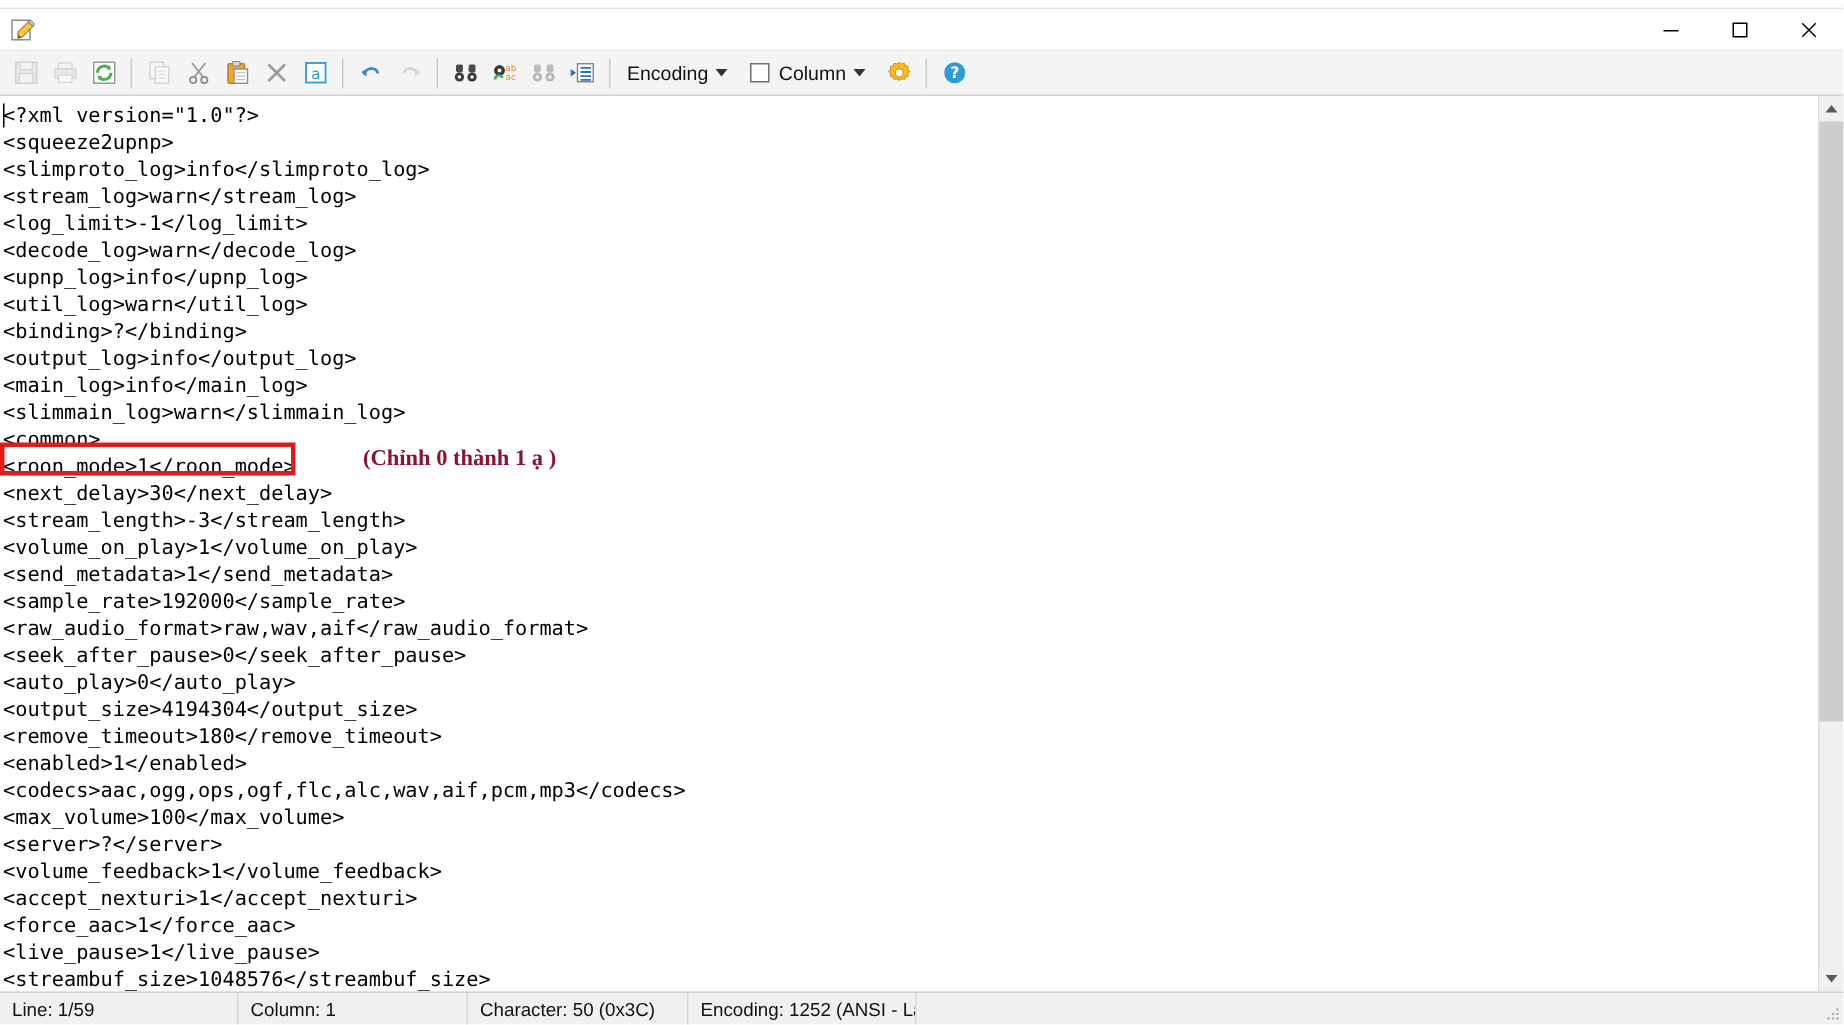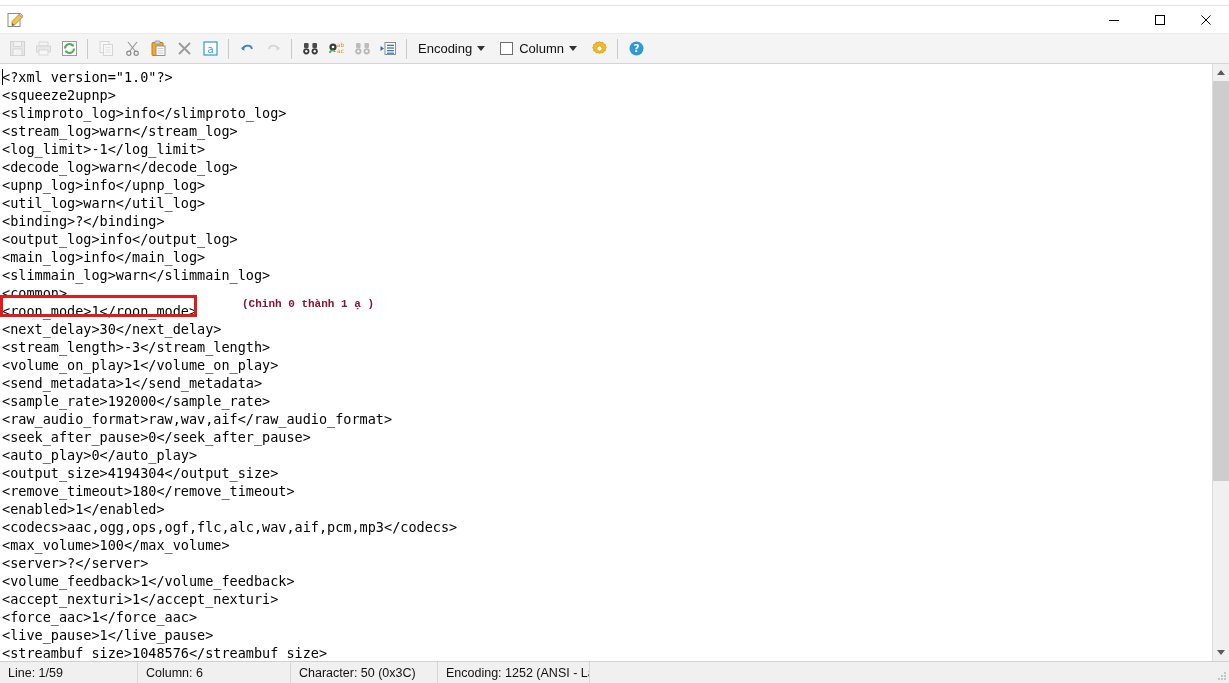--- a/index.html
+++ b/index.html
@@ -144,22 +144,22 @@
   .redbox {
     position: absolute;
     left: 0px; top: 231px;
     width: 197px; height: 22px;
     border: 3px solid #e01b1b;
     pointer-events: none;
   }
   .annot {
     position: absolute;
     left: 242px; top: 234px;
-    font-family: Liberation Mono, monospace;
-    font-size: 11px;
+    font-family: Liberation Serif, serif;
+    font-size: 15px;
     font-weight: bold;
     color: #8a1430;
     white-space: nowrap;
   }
 
   
   .vscroll {
     width: 17px;
     flex: 0 0 17px;
     background: #f0f0f0;
@@ -204,21 +204,21 @@
     color: #111;
     position: relative;
   }
   .sp {
     display: flex; align-items: center;
     padding-left: 8px;
     border-right: 1px solid #d7d7d7;
     white-space: nowrap;
     overflow: hidden;
   }
-  .sp.p1 { width: 138px; }
+  .sp.p1 { width: 159px; }
   .sp.p2 { width: 153px; }
   .sp.p3 { width: 147px; }
   .sp.p4 { width: 152px; }
   .sp.fill { flex: 1 1 auto; border-right: none; }
   .grip {
     position: absolute; right: 2px; bottom: 2px;
     width: 12px; height: 12px;
   }
 </style>
 </head>
@@ -446,21 +446,21 @@
       </div>
       <div class="sb-btn">
         <span class="sb-arrow dn"></span>
       </div>
     </div>
 
   </div>
 
   <div class="statusbar">
     <div class="sp p1">Line: 1/59</div>
-    <div class="sp p2">Column: 6</div>
+    <div class="sp p2">Column: 1</div>
     <div class="sp p3">Character: 50 (0x3C)</div>
     <div class="sp p4">Encoding: 1252  (ANSI - La</div>
     <div class="sp fill"></div>
     <span class="grip">
       <svg width="12" height="12" viewBox="0 0 12 12">
         <circle cx="10" cy="4" r=".9" fill="#b0b0b0"></circle>
         <circle cx="7" cy="7" r=".9" fill="#b0b0b0"></circle>
         <circle cx="10" cy="7" r=".9" fill="#b0b0b0"></circle>
         <circle cx="4" cy="10" r=".9" fill="#b0b0b0"></circle>
         <circle cx="7" cy="10" r=".9" fill="#b0b0b0"></circle>

